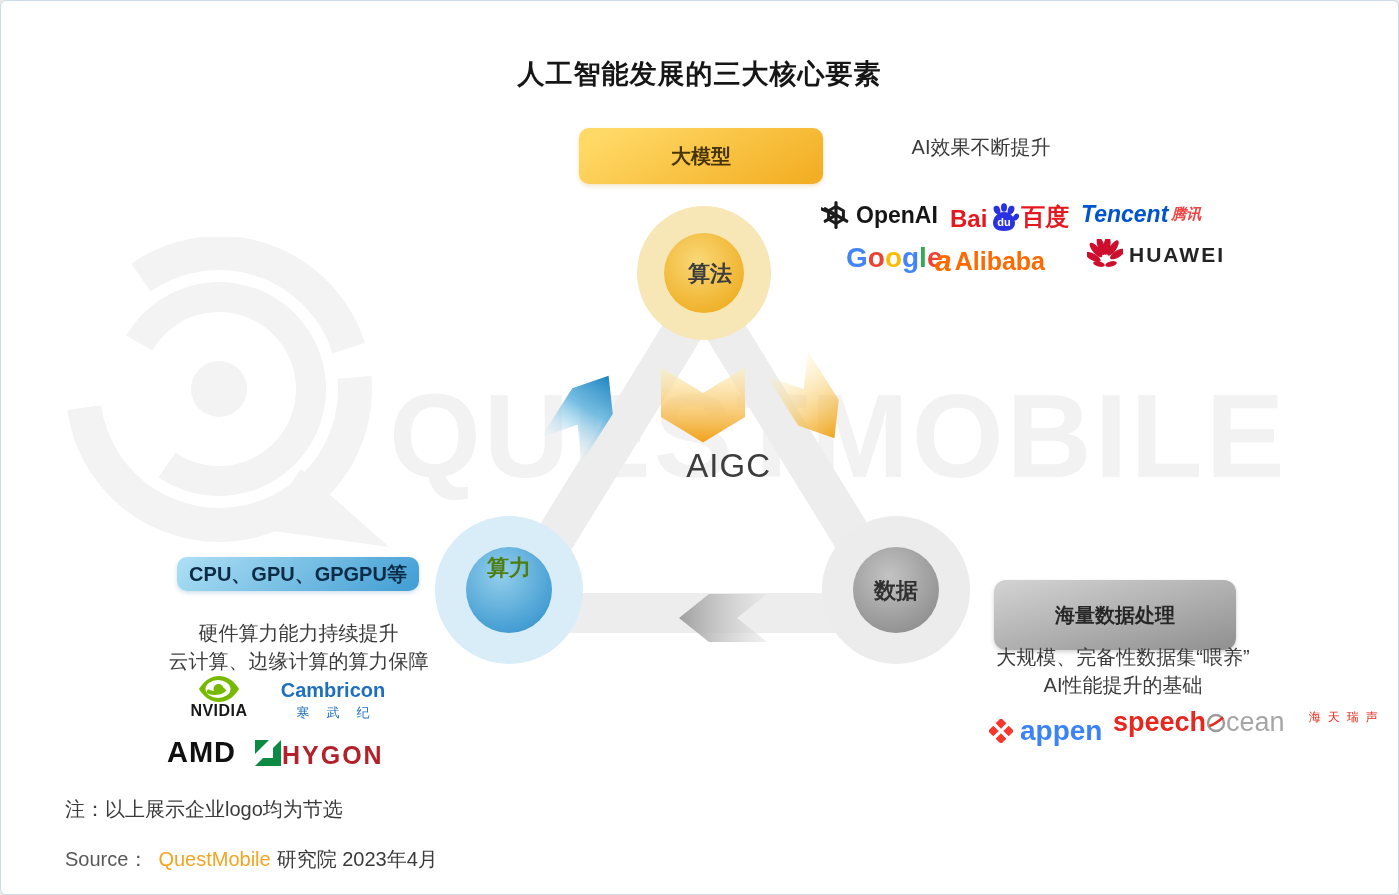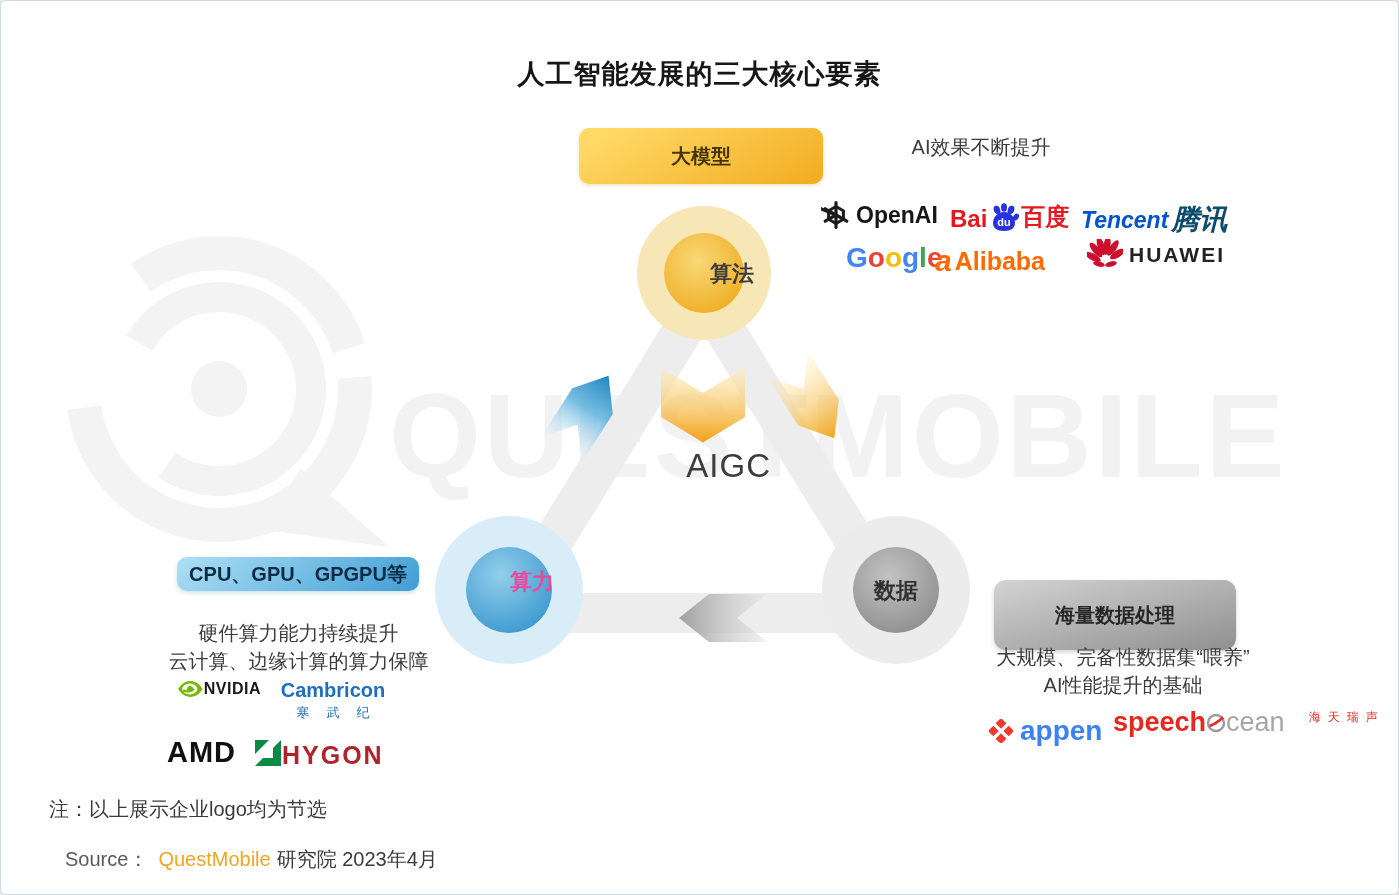--- a/index.html
+++ b/index.html
@@ -32,62 +32,62 @@
   .pill-data { left:993px; top:579px; width:242px; height:70px; border-radius:12px;
     background:linear-gradient(165deg,#d0d0d0 5%,#939393 95%); color:#262626;
     box-shadow:0 2px 4px rgba(0,0,0,.18); }
   
   .desc { text-align:center; font-size:20px; color:#3c3c3c; line-height:28px; }
   .desc-model { left:840px; top:132px; width:280px; }
   .desc-cpu { left:140px; top:618px; width:315px; }
   .desc-data { left:962px; top:642px; width:320px; }
   
   .node-label { text-align:center; width:90px; font-size:22px; font-weight:700; }
-  .node-top { left:686px; top:258px; color:#3c3c3c; }
-  .node-left { left:463px; top:566px; color:#ec4899;text-align:right; }
+  .node-top { left:664px; top:258px; color:#3c3c3c; }
+  .node-left { left:463px; top:552px; color:#4d7c0f; }
   .node-right { left:850px; top:575px; color:#303030; }
   .aigc { left:630px; top:446px; width:140px; text-align:right; font-size:33px;
           color:#3d3d3d; letter-spacing:1px; }
   
   .logo { display:flex; align-items:center; white-space:nowrap; }
   .lg-openai { left:820px; top:199px; gap:5px; }
   .lg-openai .txt { font-size:23px; font-weight:700; color:#161616; }
   .lg-baidu { left:949px; top:196px; align-items:flex-end; gap:1px; }
   .lg-baidu .bai,.lg-baidu .cn { font-size:24px; font-weight:800; color:#e6171e; }
   .lg-baidu .paw { position:relative; top:4px; }
   .lg-tencent { left:1080px; top:200px; gap:3px; font-style:italic; }
   .lg-tencent .en { font-size:23px; font-weight:700; color:#0054cd; }
-  .lg-tencent .cn { font-size:28px; font-weight:700; color:#0c4a6e; }
+  .lg-tencent .cn { font-size:15px; font-weight:700; color:#ef4444; }
   .lg-google { left:845px; top:241px; font-size:28px; font-weight:700; }
   .g-blue{color:#4285F4}.g-red{color:#EA4335}.g-yel{color:#FBBC05}.g-grn{color:#34A853}
   .lg-alibaba { left:934px; top:243px; gap:3px; }
   .lg-alibaba .icon-a { font-size:30px; font-weight:700; font-style:italic; color:#ff6a00; }
   .lg-alibaba .txt { font-size:25px; font-weight:800; color:#ff6a00; }
   .lg-huawei { left:1086px; top:238px; gap:6px; }
   .lg-huawei .txt { font-size:21px; font-weight:700; color:#232323; letter-spacing:2px; }
   
-  .lg-nvidia { left:176px; top:674px; width:84px; flex-direction:row; }
+  .lg-nvidia { left:176px; top:674px; width:84px; flex-direction:column; }
   .lg-nvidia .txt { font-size:16px; font-weight:800; color:#181818; letter-spacing:.5px; margin-top:-1px; }
   .lg-cambricon { left:270px; top:678px; width:124px; flex-direction:column; }
   .lg-cambricon .en { font-size:20px; font-weight:600; color:#1e6fc0; }
   .lg-cambricon .cn { font-size:13px; color:#1e6fc0; letter-spacing:17px; text-indent:17px; margin-top:2px; }
   .lg-amd { left:166px; top:735px; gap:19px; }
   .lg-amd .txt { font-size:29px; font-weight:800; color:#101010; letter-spacing:1px; }
   .lg-hygon { left:281px; top:740px; }
   .lg-hygon .txt { font-size:25px; font-weight:800; color:#b2222a; letter-spacing:2px; }
   
   .lg-appen { left:988px; top:714px; gap:7px; }
   .lg-appen .txt { font-size:28px; font-weight:700; color:#3b82f6; }
   .lg-speech { left:1112px; top:706px; flex-direction:row; align-items:flex-start; }
   .lg-speech .row { display:flex; align-items:center; }
   .lg-speech .sp { font-size:27px; font-weight:700; color:#e8281e; }
   .lg-speech .oc { font-size:27px; font-weight:500; color:#a6a6a6; }
   .lg-speech .cn { font-size:12px; color:#e8281e; letter-spacing:7px; margin:2px 0 0 24px; }
   
-  .note { left:48px; top:795px; font-size:20px; color:#3a3a3a; }
+  .note { left:64px; top:795px; font-size:20px; color:#3a3a3a; }
   .source { left:64px; top:845px; font-size:20px; color:#595959; }
   .source .brand { color:#f6a41f; margin:0 6px 0 10px; }
   .source .suffix { color:#3a3a3a; }
 </style>
 </head>
 <body>
 
 <div class="canvas">
 
   <svg class="wm-logo" width="340" height="315" viewBox="0 0 340 315">

